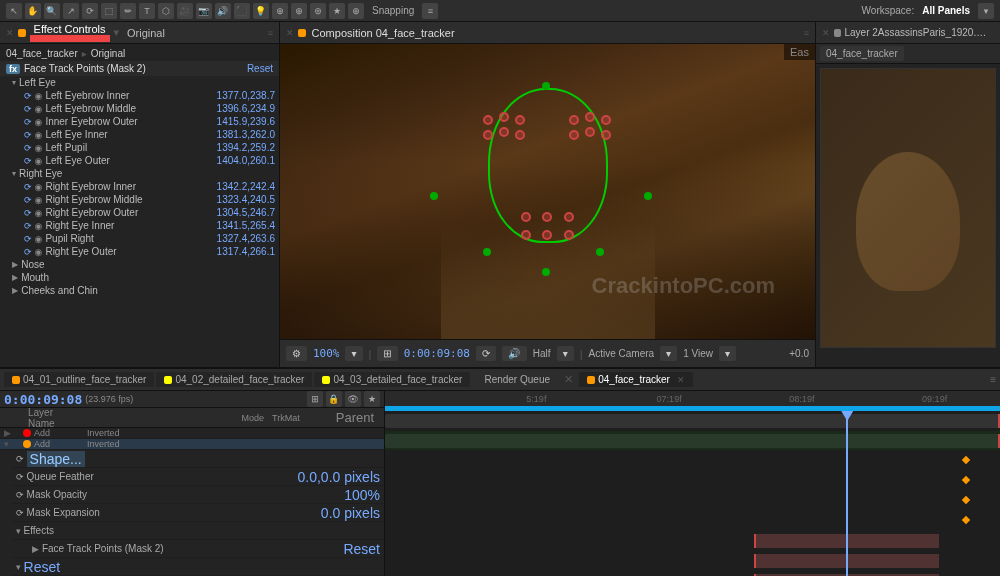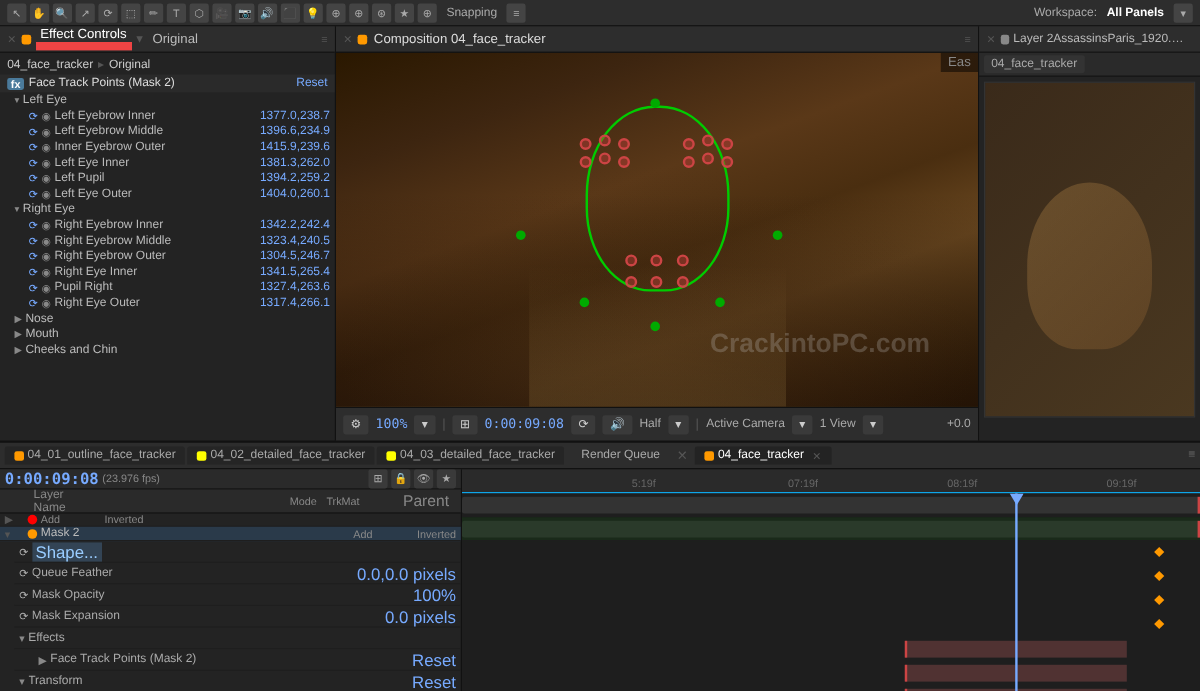--- a/index.html
+++ b/index.html
@@ -389,21 +389,21 @@
     
     .timeline-right {
       flex: 1;
       background: #1e1e1e;
       position: relative;
       overflow: hidden;
     }
     .tl-ruler {
       height: 20px;
       background: #2a2a2a;
-      border-bottom: 1px solid #0ea5e9;
+      border-bottom: 5px solid #0ea5e9;
       display: flex;
       align-items: flex-end;
       padding-bottom: 2px;
       padding-left: 4px;
       gap: 2px;
     }
     .ruler-mark {
       font-size: 9px;
       color: #666;
       flex: 1;
@@ -742,21 +742,20 @@
 
       <div class="tl-layer-row">
         <span style="width:16px; color:#555; font-size:9px;">▶</span>
         <span class="layer-color-dot" style="background:#f00;"></span>
         <span class="layer-mode">Add</span>
         <span style="font-size:9px; color:#888;">Inverted</span>
       </div>
       <div class="tl-layer-row selected">
         <span style="width:16px; color:#555; font-size:9px;">▾</span>
         <span class="layer-color-dot" style="background:#f90;"></span>
-        <span class="layer-name">Mask 2</span>
         <span class="layer-mode">Add</span>
         <span style="font-size:9px; color:#888;">Inverted</span>
       </div>
 
       <div class="tl-property-section">
         <div class="tl-prop-row">
           <span style="font-size:9px; color:#aaa;">⟳</span>
           <span class="tl-prop-value selected">Shape...</span>
         </div>
         <div class="tl-prop-row">
@@ -780,21 +779,20 @@
           <span class="tl-prop-label">Effects</span>
         </div>
         <div class="tl-prop-row" style="padding-left:20px;">
           <span style="font-size:9px; color:#888;">▶</span>
           <span class="tl-prop-label">Face Track Points (Mask 2)</span>
           <span class="tl-prop-value">Reset</span>
         </div>
 
         <div class="tl-prop-row">
           <span style="font-size:9px; color:#888;">▾</span>
-          <span class="tl-prop-label">Transform</span>
           <span class="tl-prop-value">Reset</span>
         </div>
 
       </div>
     </div>
 
     <div class="timeline-right">
       <div class="tl-ruler">
         <div style="width:80px; flex-shrink:0;"></div>
         <span class="ruler-mark">5:19f</span>

